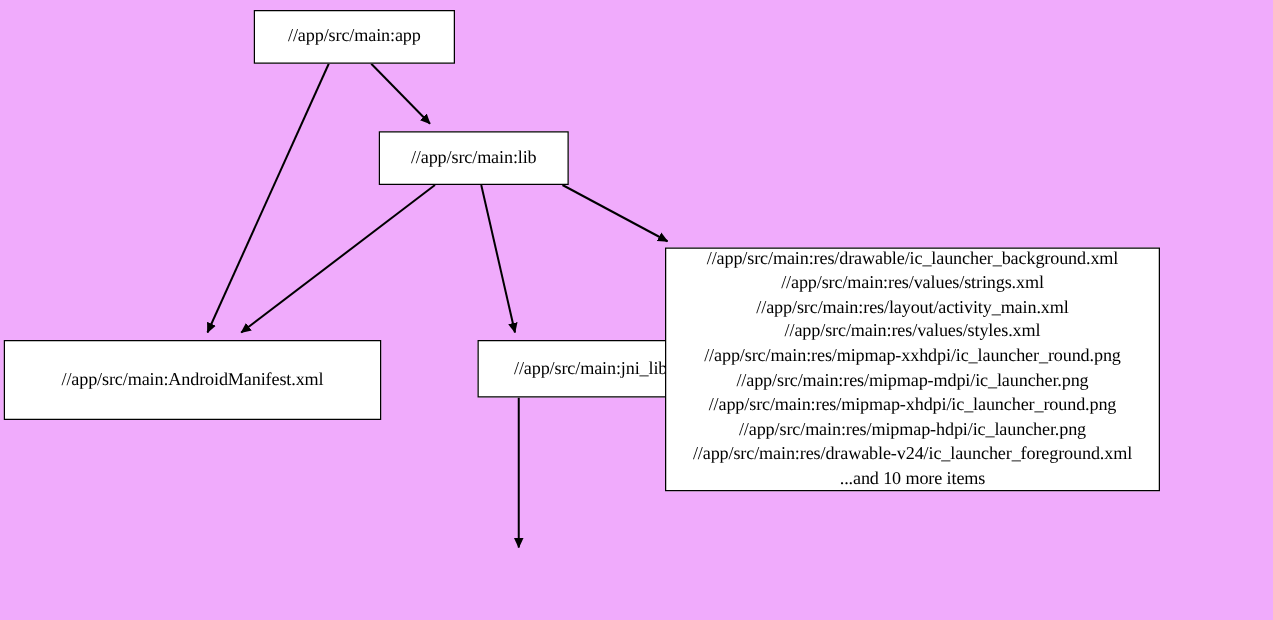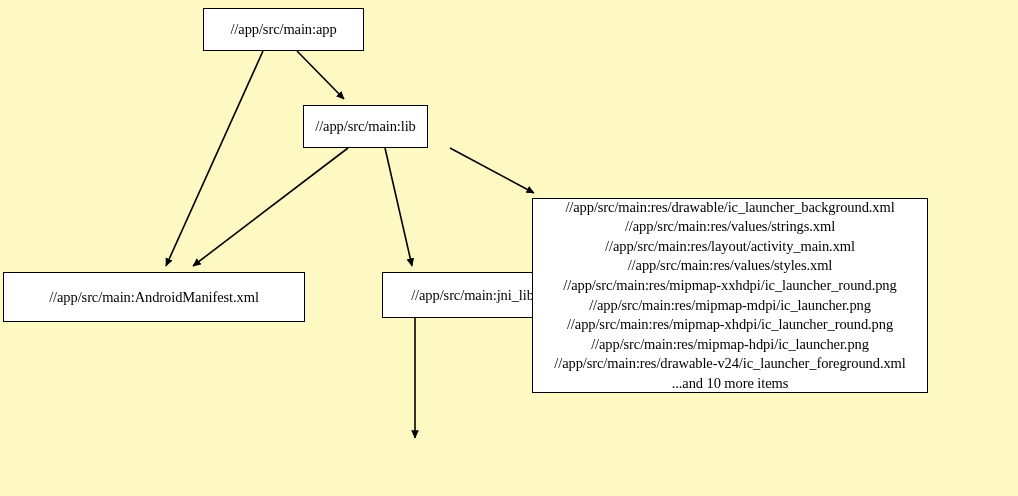--- a/index.html
+++ b/index.html
@@ -11,21 +11,21 @@
     width: 1018px;
     height: 496px;
     font-family: "Liberation Serif", "DejaVu Serif", serif;
     color: #000000;
     overflow: hidden;
   }
   #graph-canvas {
     position: relative;
     width: 1018px;
     height: 496px;
-    background: #fef9c3;
+    background: #f0abfc;
   }
   #edge-layer {
     position: absolute;
     left: 0;
     top: 0;
     width: 1018px;
     height: 496px;
     pointer-events: none;
   }
   .node {
@@ -46,22 +46,22 @@
     letter-spacing: -0.1px;
   }
   .node-multiline .node-label {
     white-space: pre-line;
     line-height: 19.6px;
     font-size: 14.5px;
   }
 
   
   #node-app        { left: 203px; top: 8px;   width: 161px; height: 43px; }
-  #node-lib        { left: 303px; top: 105px; width: 125px; height: 43px; }
-  #node-manifest   { left: 3px;   top: 272px; width: 302px; height: 50px; }
+  #node-lib        { left: 303px; top: 105px; width: 152px; height: 43px; }
+  #node-manifest   { left: 3px;   top: 272px; width: 302px; height: 64px; }
   #node-jni        { left: 342px; top: 272px; width: 181px; height: 46px; margin-left: 40px; }
   #node-res        { left: 532px; top: 198px; width: 396px; height: 195px; }
   #node-nativelib  { left: 280px; top: 444px; width: 269px; height: 46px; }
 </style>
 </head>
 <body>
 
 <div id="graph-canvas">
 
   <svg id="edge-layer" viewBox="0 0 1018 496" width="1018" height="496">

